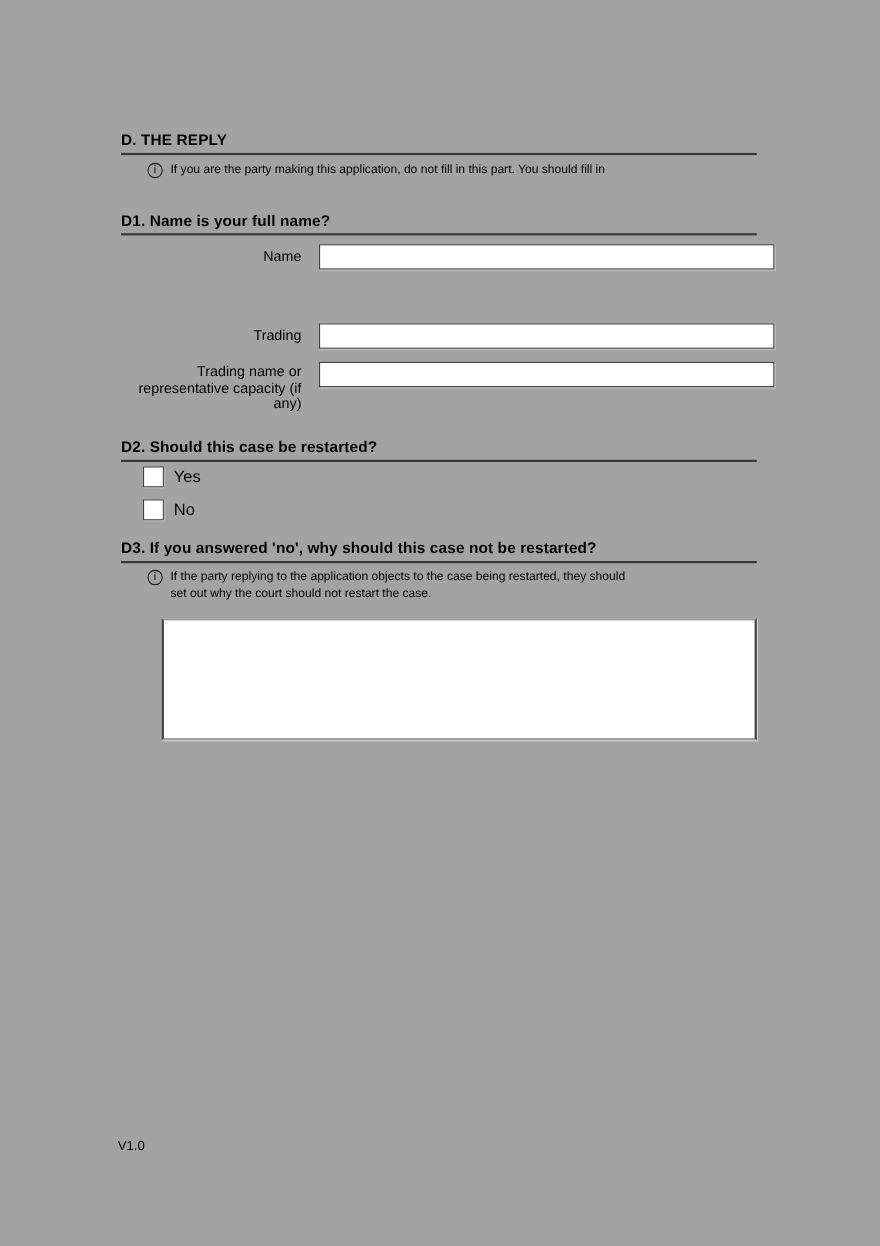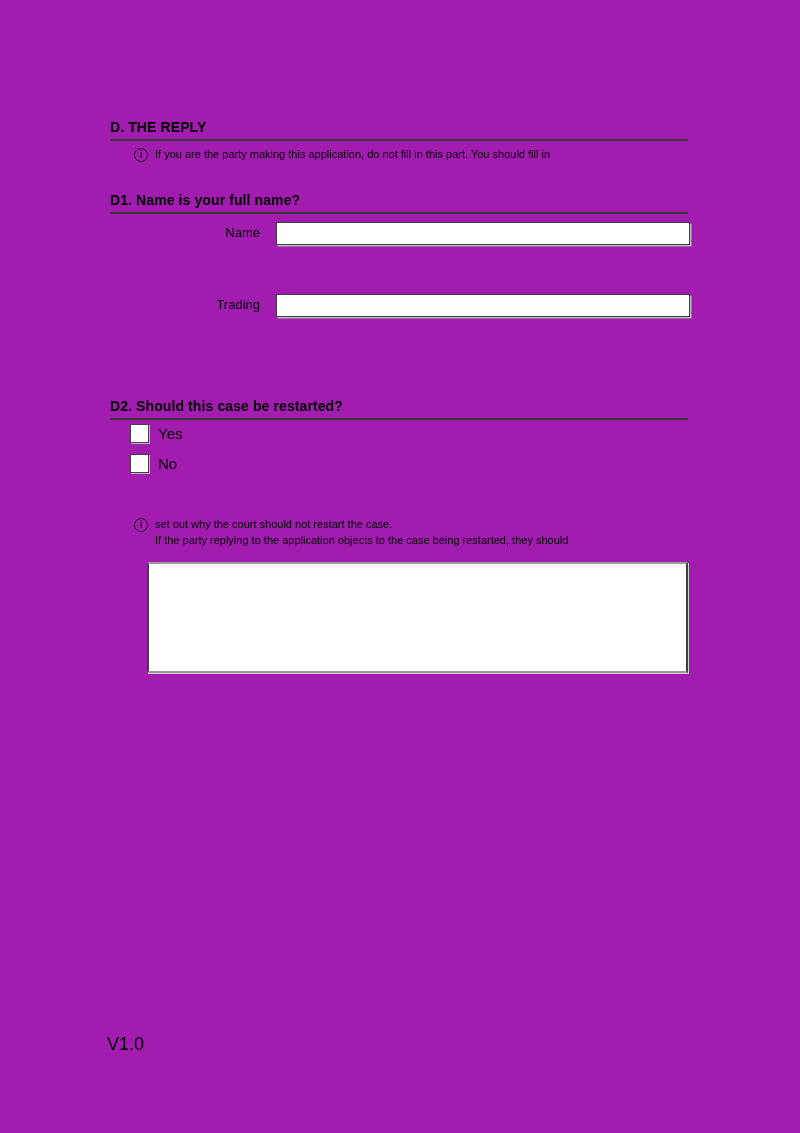--- a/index.html
+++ b/index.html
@@ -1,21 +1,21 @@
 <!DOCTYPE html>
 <html><head>
 <meta charset="utf-8">
 <style>
   * { margin: 0; padding: 0; box-sizing: border-box; }
   html, body { background: #ffffff; }
   .page {
     position: relative;
     width: 800px;
     height: 1133px;
-    background: #a21caf;
+    background: #a3a3a3;
     font-family: "Liberation Sans", "DejaVu Sans", sans-serif;
     color: #000000;
     overflow: hidden;
   }
   .section-header {
     position: absolute;
     left: 110px;
     width: 578px;
     font-size: 14px;
     font-weight: bold;
@@ -43,21 +43,21 @@
     font-weight: 400;
   }
   .info-text {
     margin-left: 7px;
     font-size: 11px;
     line-height: 16px;
     width: 515px;
   }
   .form-row {
     position: absolute;
-    left: 112px;
+    left: 126px;
     width: 578px;
     height: 16px;
   }
   .row-label {
     position: absolute;
     left: -8px;
     width: 156px;
     top: 4px;
     text-align: right;
     font-size: 13px;
@@ -109,21 +109,21 @@
     font-size: 13px;
     padding: 4px 6px;
     resize: none;
     outline: none;
     border-radius: 0;
   }
   .version {
     position: absolute;
     left: 107px;
     top: 1034px;
-    font-size: 18px;
+    font-size: 12px;
   }
 </style>
 </head>
 <body>
 
 <div class="page">
 
   <div class="section-header" style="top:119px">D. THE REPLY</div>
 
   <div class="info-block" style="top:146px">
@@ -139,35 +139,40 @@
     <div class="row-label">Name</div>
     <input type="text" class="text-field" value="" style="">
   </div>
 
 
   <div class="form-row" style="top:294px">
     <div class="row-label">Trading</div>
     <input type="text" class="text-field" value="" style="">
   </div>
 
+  <div class="form-row" style="top:329px">
+    <div class="row-label multiline">Trading name or representative capacity (if any)</div>
+    <input type="text" class="text-field" value="" style="">
+  </div>
 
   <div class="section-header" style="top:398px">D2. Should this case be restarted?</div>
 
   <div class="checkbox" style="top:424px"></div>
   <div class="checkbox-label" style="top:426px">Yes</div>
 
   <div class="checkbox" style="top:454px"></div>
   <div class="checkbox-label" style="top:456px">No</div>
 
+  <div class="section-header" style="top:490px">D3. If you answered 'no', why should this case not be restarted?</div>
 
   <div class="info-block" style="top:516px">
     <span class="info-icon">i</span>
     <div class="info-text">
+      <div>If the party replying to the application objects to the case being restarted, they should</div>
       <div>set out why the court should not restart the case.</div>
-      <div>If the party replying to the application objects to the case being restarted, they should</div>
     </div>
   </div>
 
   <textarea class="answer-box" style=""></textarea>
 
   <div class="version">V1.0</div>
 
 </div>
 
 </body></html>

